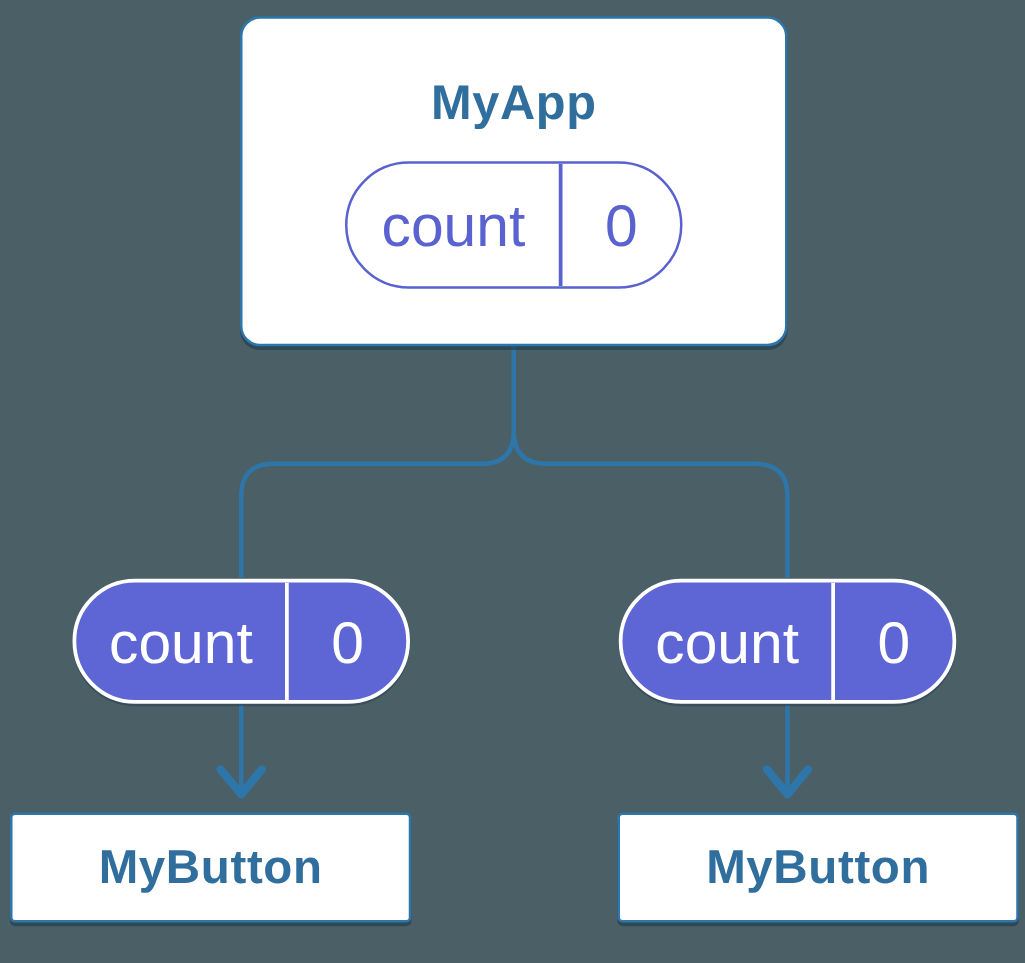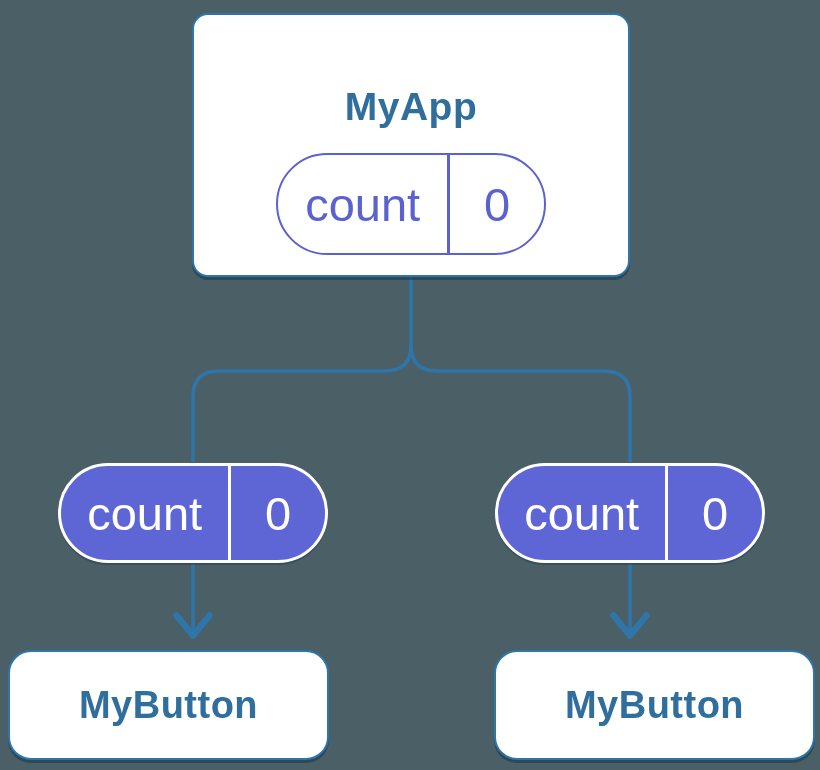--- a/index.html
+++ b/index.html
@@ -51,31 +51,31 @@
     letter-spacing: 0.5px;
   }
 
   .root-card {
     left: 192px; top: 13px;
     width: 438px; height: 264px;
     border-radius: 16px;
     display: flex;
     flex-direction: column;
     align-items: center;
-    padding-top: 68px;
+    padding-top: 44px;
   }
   .root-card .card-title {
     font-size: 39px;
     line-height: 48px;
   }
 
   .child-card {
     top: 650px;
-    width: 321px; height: 110px;
-    border-radius: 23px;
+    width: 321px; height: 88px;
+    border-radius: 4px;
     display: flex;
     align-items: center;
     justify-content: center;
   }
   .child-card .card-title { font-size: 38px; }
   .child-card.left  { left: 8px; }
   .child-card.right { left: 494px; }
 
   .pill {
     display: flex;

